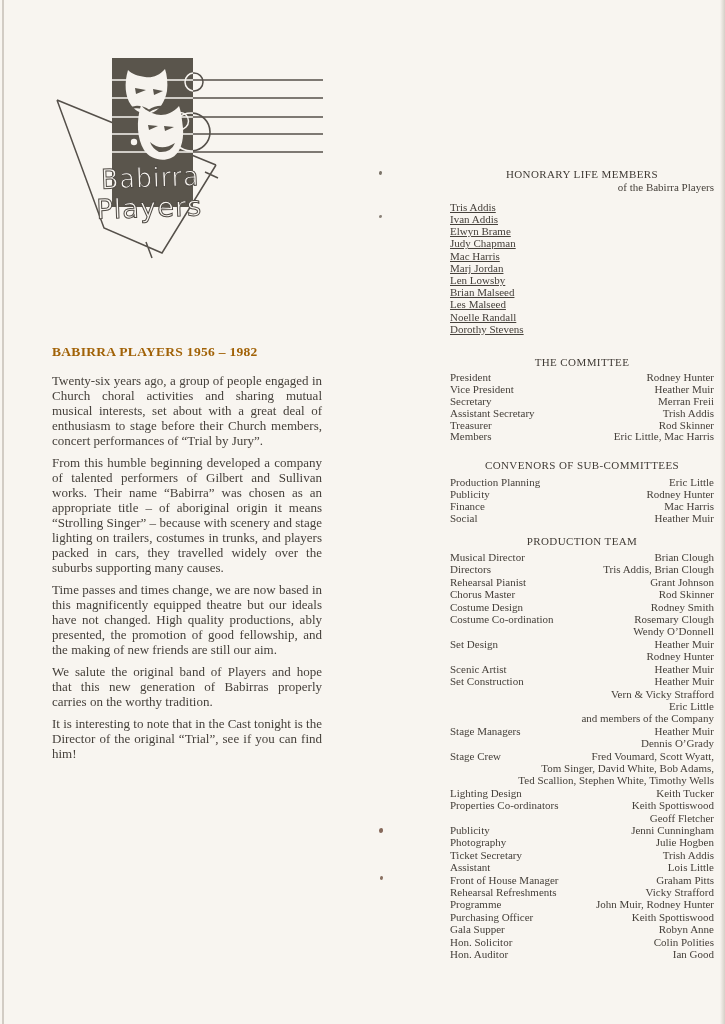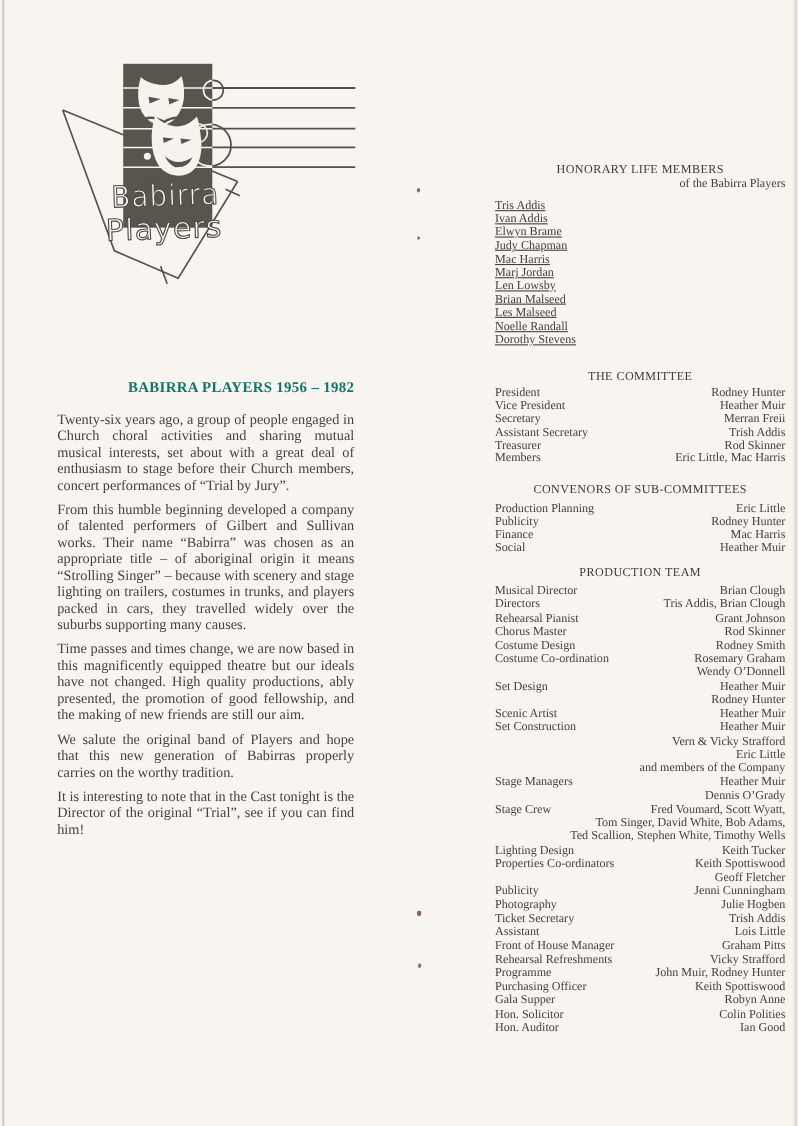--- a/index.html
+++ b/index.html
@@ -21,27 +21,27 @@
   }
   .logo{position:absolute;left:40px;top:45px;}
 
   
   .left-col{
     position:absolute;left:52px;top:344px;width:270px;
     font-size:13px;line-height:15px;text-align:justify;
   }
   .left-col h1{
     margin:0 0 14px 0;font-size:13.5px;font-weight:bold;
-    text-align:right;letter-spacing:.3px;color:#0f766e;white-space:nowrap;
+    text-align:left;letter-spacing:.3px;color:#a16207;white-space:nowrap;
   }
   .left-col p{margin:0 0 7px 0;}
 
   
   .right-col{
-    position:absolute;left:450px;top:148px;width:264px;
+    position:absolute;left:450px;top:168px;width:264px;
     font-size:11px;line-height:12.4px;
   }
   .right-col h2{
     margin:0 0 4px 0;font-size:11px;font-weight:normal;
     text-align:center;letter-spacing:.4px;color:#403b35;white-space:nowrap;
   }
   .subtitle{text-align:right;margin:-3px 0 7px 0;}
   ul.name-list{list-style:none;margin:0;padding:0;line-height:12.2px;text-decoration:underline;}
   .sec-committee{margin-top:21px;}
   .sec-committee .rows{line-height:11.8px;}
@@ -252,21 +252,21 @@
             <span class="val">Rod Skinner</span>
           </div>
 
           <div class="row">
             <span class="lbl">Costume Design</span>
             <span class="val">Rodney Smith</span>
           </div>
 
           <div class="row">
             <span class="lbl">Costume Co-ordination</span>
-            <span class="val">Rosemary Graham</span>
+            <span class="val">Rosemary Clough</span>
           </div>
 
           <div class="row">
             <span class="lbl"></span>
             <span class="val">Wendy O’Donnell</span>
           </div>
 
           <div class="row">
             <span class="lbl">Set Design</span>
             <span class="val">Heather Muir</span>

